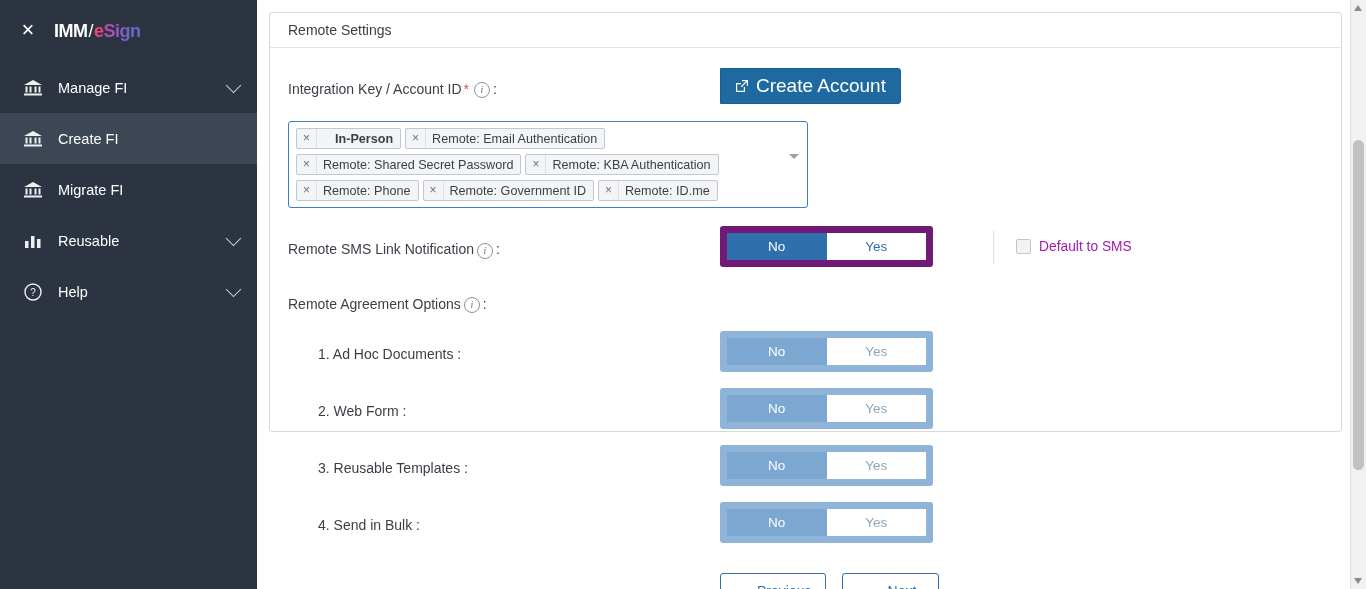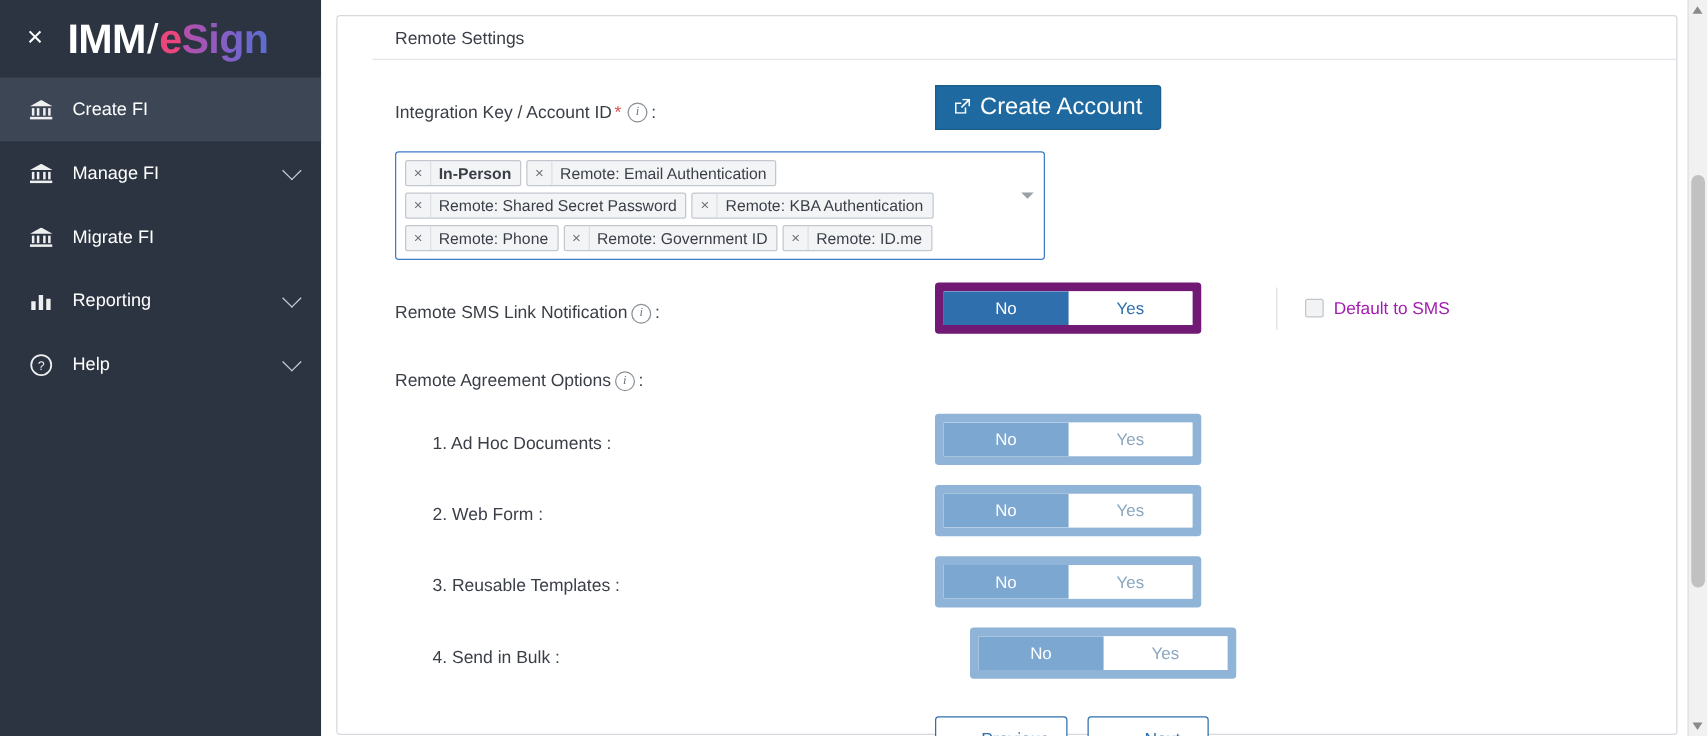--- a/index.html
+++ b/index.html
@@ -39,21 +39,21 @@
     height: 24px;
     font-size: 22px;
     line-height: 22px;
     color: #ffffff;
     text-align: center;
     cursor: pointer;
     font-weight: 300;
     margin-right: 14px;
   }
   .brand {
-    font-size: 33px;
+    font-size: 18px;
     font-weight: bold;
     letter-spacing: -0.5px;
     display: flex;
     align-items: baseline;
   }
   .brand .imm { color: #ffffff; }
   .brand .slash { color: #ffffff; font-weight: 300; margin: 0 1px; }
   .brand .e { color: #e8467c; }
   .brand .sign {
     background: linear-gradient(90deg, #b94ea8 0%, #7b62c9 60%, #5a6fd0 100%);
@@ -95,24 +95,23 @@
     flex: 1;
     position: relative;
     background: #ffffff;
     padding: 12px 24px 0 12px;
     box-sizing: border-box;
   }
   .panel {
     border: 1px solid #d6d9de;
     border-radius: 3px;
     background: #ffffff;
-    height: 576px;
+    height: 420px;
     box-sizing: border-box;
     position: relative;
-    padding-left: 28px;
   }
   .panel-header {
     height: 35px;
     border-bottom: 1px solid #e3e5e9;
     display: flex;
     align-items: center;
     padding-left: 18px;
     font-size: 14px;
     color: #3a3f47;
     box-sizing: border-box;
@@ -204,21 +203,21 @@
   .chip .x {
     width: 19px;
     text-align: center;
     color: #6b7278;
     font-size: 12px;
     cursor: pointer;
     border-right: 1px solid #dcdfe3;
     margin-right: 6px;
     line-height: 19px;
   }
-  .chip.bold .chip-label { font-weight: bold; }
+  .chip.bold .chip-label { font-weight: bold; margin-left: 12px; }
   .ms-caret {
     position: absolute;
     right: 8px;
     top: 32px;
     width: 0; height: 0;
     border-left: 5px solid transparent;
     border-right: 5px solid transparent;
     border-top: 5px solid #9aa0a6;
     cursor: pointer;
   }
@@ -331,51 +330,51 @@
 
   <div class="sidebar">
     <div class="sidebar-header">
       <div class="close-x">×</div>
       <div class="brand">
         <span class="imm">IMM</span>
           <span class="slash">/</span>
           <span class="e">e</span>
           <span class="sign">Sign</span>
       </div>
-    </div>
-
-    <div class="nav-item active">
-      <span class="nav-ico">
-        <svg width="18" height="16" viewBox="0 0 18 16">
-            <path d="M9 0L0 5h18L9 0z" fill="#ffffff"></path>
-            <rect x="1.5" y="6.5" width="2" height="6" fill="#ffffff"></rect>
-            <rect x="5.5" y="6.5" width="2" height="6" fill="#ffffff"></rect>
-            <rect x="10.5" y="6.5" width="2" height="6" fill="#ffffff"></rect>
-            <rect x="14.5" y="6.5" width="2" height="6" fill="#ffffff"></rect>
-            <rect x="0" y="13.5" width="18" height="2" fill="#ffffff"></rect>
-          </svg>
-      </span>
-      <span class="nav-label">Create FI</span>
     </div>
 
     <div class="nav-item">
       <span class="nav-ico">
         <svg width="18" height="16" viewBox="0 0 18 16">
             <path d="M9 0L0 5h18L9 0z" fill="#ffffff"></path>
             <rect x="1.5" y="6.5" width="2" height="6" fill="#ffffff"></rect>
             <rect x="5.5" y="6.5" width="2" height="6" fill="#ffffff"></rect>
             <rect x="10.5" y="6.5" width="2" height="6" fill="#ffffff"></rect>
             <rect x="14.5" y="6.5" width="2" height="6" fill="#ffffff"></rect>
             <rect x="0" y="13.5" width="18" height="2" fill="#ffffff"></rect>
           </svg>
       </span>
       <span class="nav-label">Manage FI</span>
       <span class="chev"></span>
     </div>
 
+    <div class="nav-item active">
+      <span class="nav-ico">
+        <svg width="18" height="16" viewBox="0 0 18 16">
+            <path d="M9 0L0 5h18L9 0z" fill="#ffffff"></path>
+            <rect x="1.5" y="6.5" width="2" height="6" fill="#ffffff"></rect>
+            <rect x="5.5" y="6.5" width="2" height="6" fill="#ffffff"></rect>
+            <rect x="10.5" y="6.5" width="2" height="6" fill="#ffffff"></rect>
+            <rect x="14.5" y="6.5" width="2" height="6" fill="#ffffff"></rect>
+            <rect x="0" y="13.5" width="18" height="2" fill="#ffffff"></rect>
+          </svg>
+      </span>
+      <span class="nav-label">Create FI</span>
+    </div>
+
     <div class="nav-item">
       <span class="nav-ico">
         <svg width="18" height="16" viewBox="0 0 18 16">
             <path d="M9 0L0 5h18L9 0z" fill="#ffffff"></path>
             <rect x="1.5" y="6.5" width="2" height="6" fill="#ffffff"></rect>
             <rect x="5.5" y="6.5" width="2" height="6" fill="#ffffff"></rect>
             <rect x="10.5" y="6.5" width="2" height="6" fill="#ffffff"></rect>
             <rect x="14.5" y="6.5" width="2" height="6" fill="#ffffff"></rect>
             <rect x="0" y="13.5" width="18" height="2" fill="#ffffff"></rect>
           </svg>
@@ -384,21 +383,21 @@
     </div>
 
     <div class="nav-item">
       <span class="nav-ico">
         <svg width="18" height="16" viewBox="0 0 18 16">
             <rect x="1" y="8" width="3.5" height="7" fill="#ffffff"></rect>
             <rect x="7" y="3" width="3.5" height="12" fill="#ffffff"></rect>
             <rect x="13" y="6" width="3.5" height="9" fill="#ffffff"></rect>
           </svg>
       </span>
-      <span class="nav-label">Reporting</span>
+      <span class="nav-label">Reusable</span>
       <span class="chev"></span>
     </div>
 
     <div class="nav-item">
       <span class="nav-ico">
         <svg width="18" height="18" viewBox="0 0 18 18">
             <circle cx="9" cy="9" r="8" fill="none" stroke="#ffffff" stroke-width="1.4"></circle>
             <text x="9" y="13" font-size="10" fill="#ffffff" text-anchor="middle" font-family="Liberation Sans, sans-serif">?</text>
           </svg>
       </span>
@@ -506,21 +505,21 @@
         </div>
 
         <div class="row" style="margin-bottom:16px;">
           <div class="sub-lbl">3. Reusable Templates :</div>
           <div class="toggle dim">
             <div class="half on-left">No</div>
             <div class="half off-right">Yes</div>
           </div>
         </div>
 
-        <div class="row" style="margin-bottom:0;gap:28px;">
+        <div class="row" style="margin-bottom:0;">
           <div class="sub-lbl">4. Send in Bulk :</div>
           <div class="toggle dim">
             <div class="half on-left">No</div>
             <div class="half off-right">Yes</div>
           </div>
         </div>
 
         <div class="nav-btns">
           <div class="nav-btn">
             <span>←</span>

